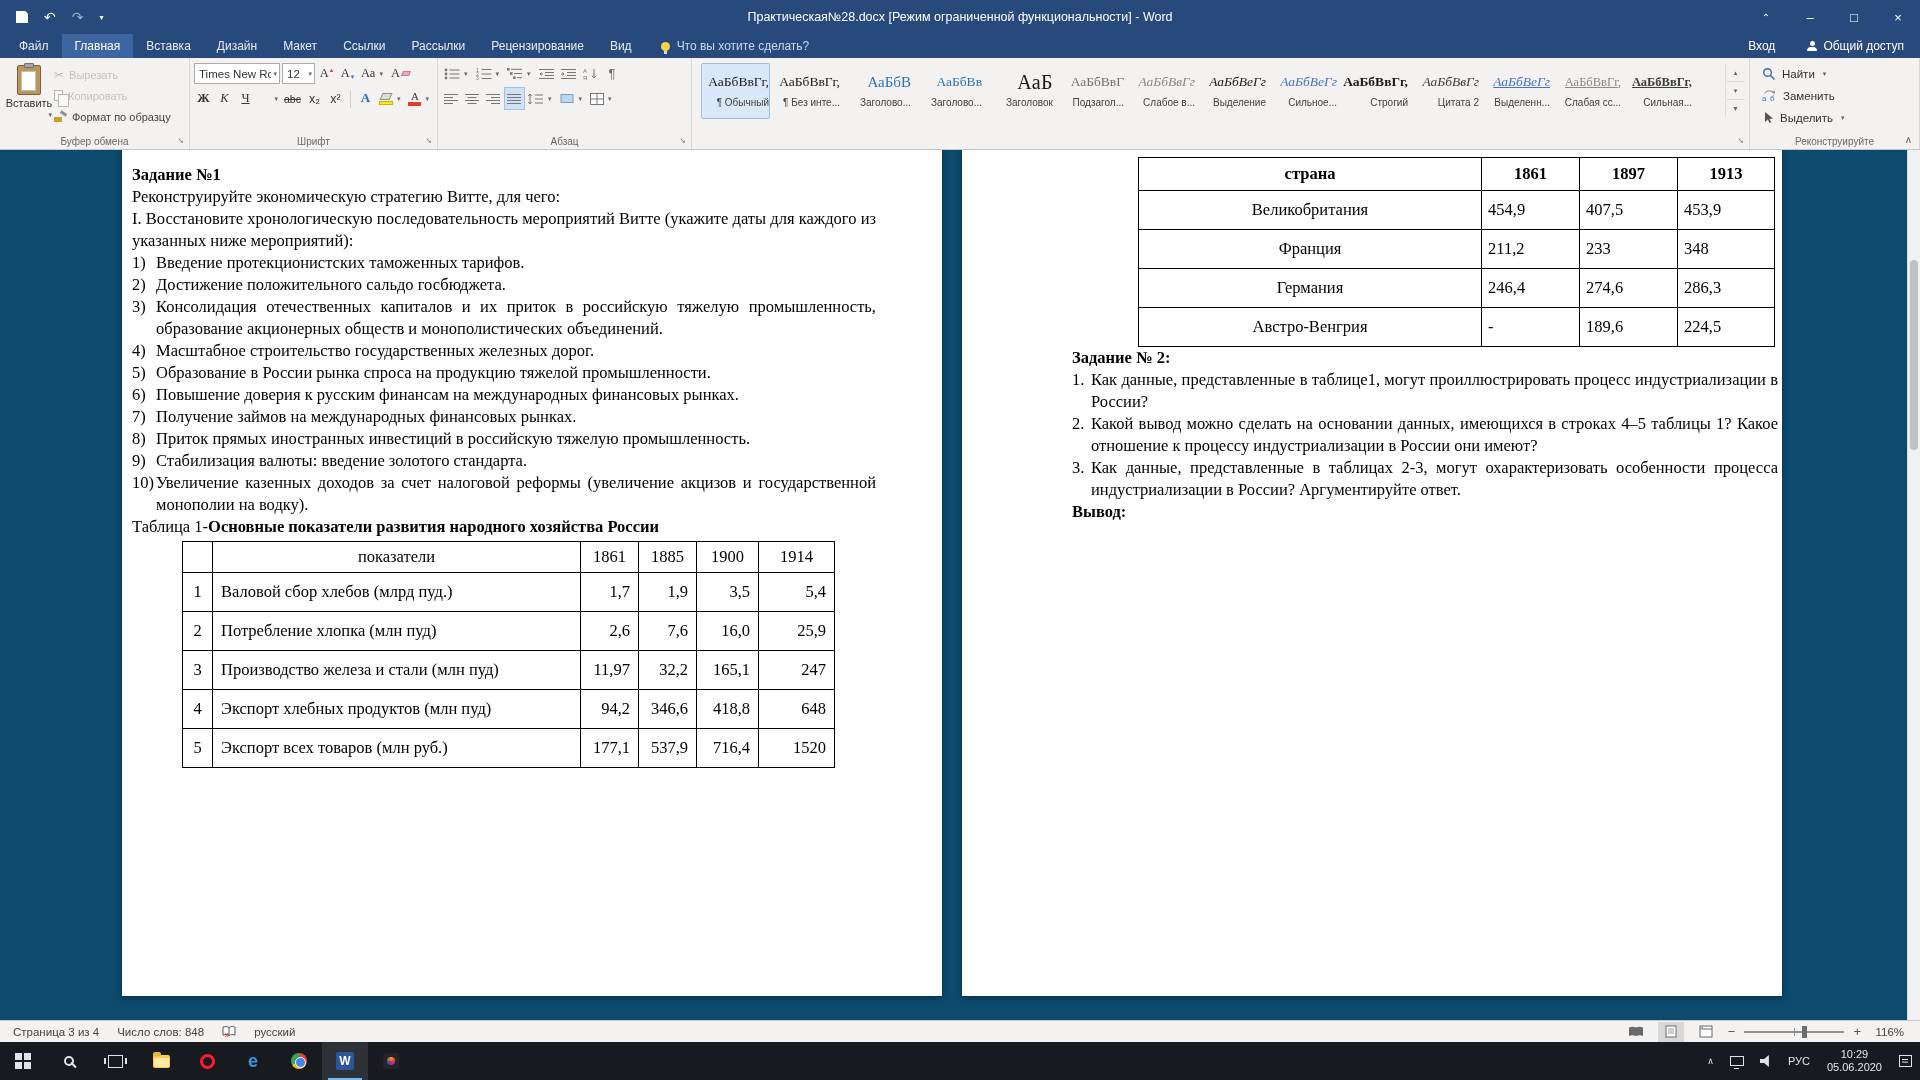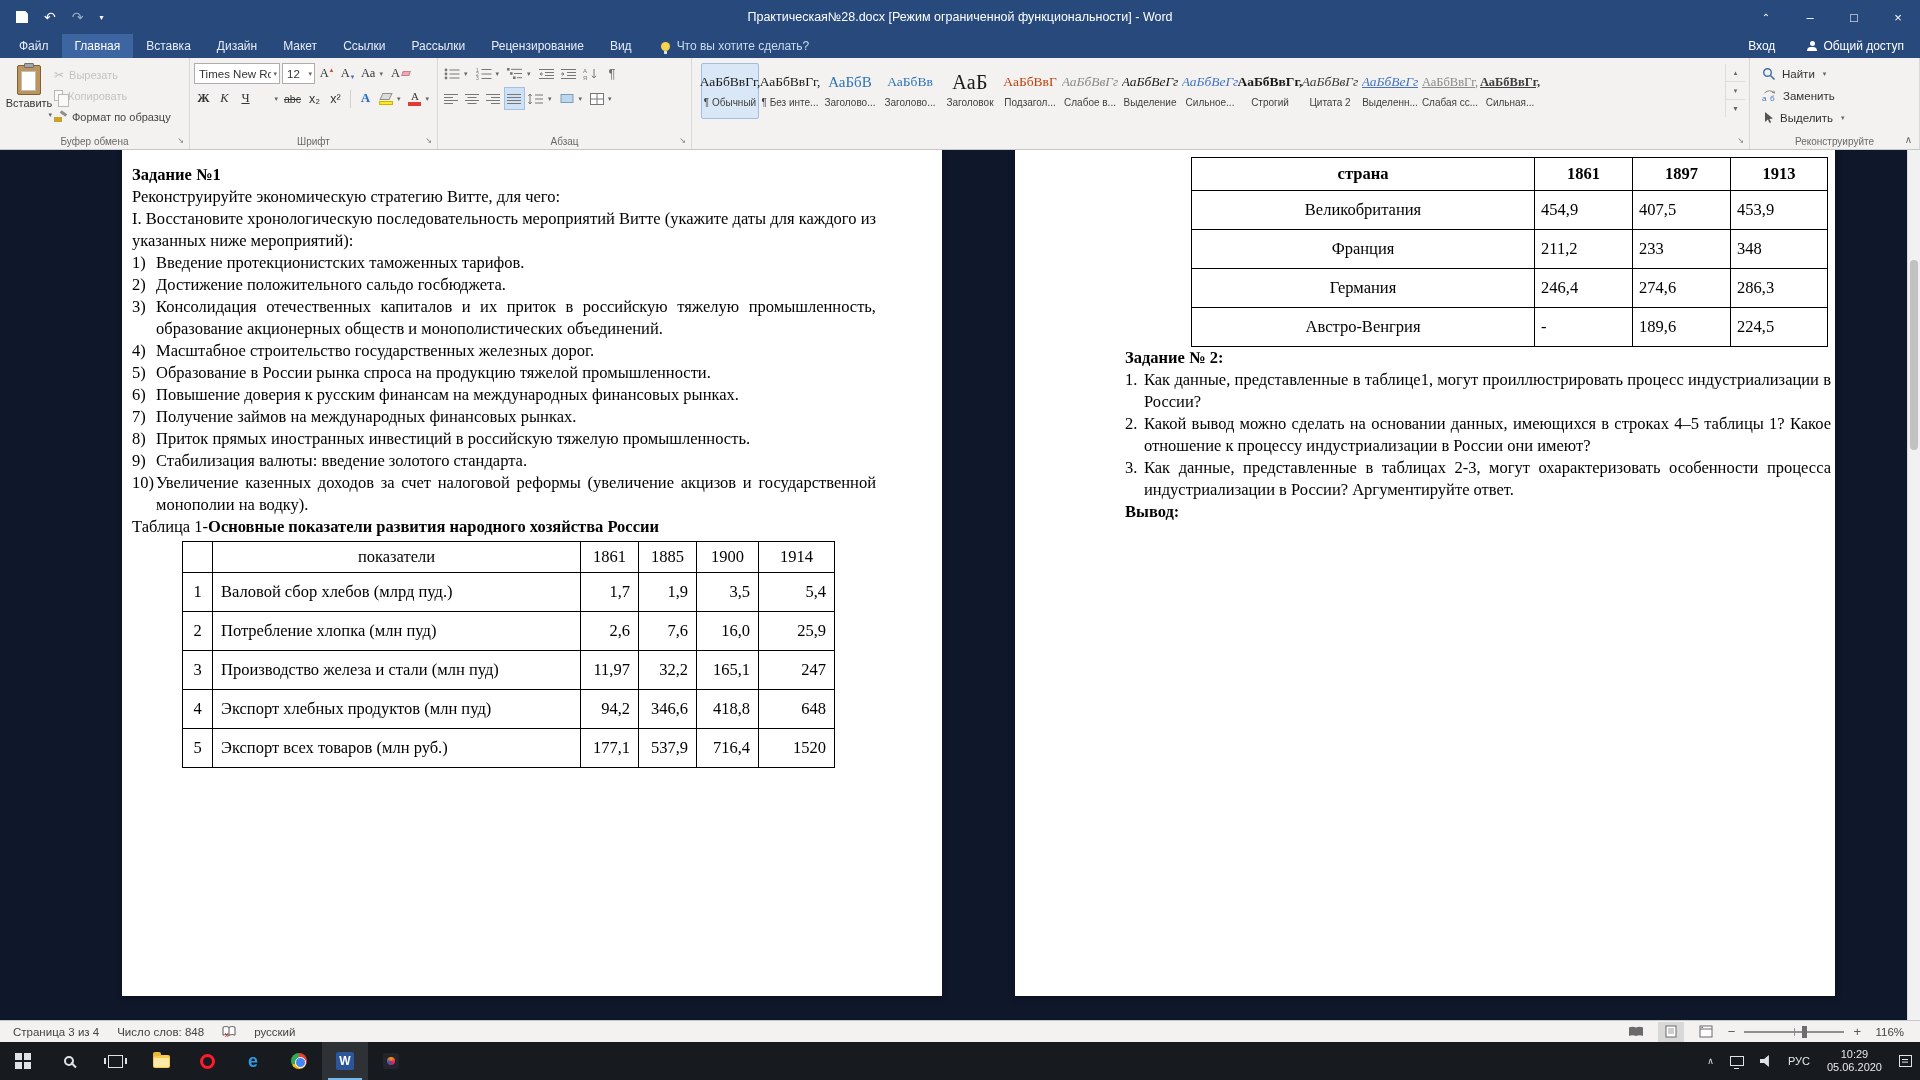--- a/index.html
+++ b/index.html
@@ -79,48 +79,48 @@
 .vdiv{width:1px;height:18px;background:#d0d0d0;margin:0 3px;flex:none}
 .hlico{display:flex;flex-direction:column;align-items:center;gap:1px}
 .hlpen{width:10px;height:7px;background:#dcdcdc;border:1px solid #8f8f8f;transform:skewX(-25deg)}
 .hlbar{width:14px;height:4px;background:#ffe81a;border:1px solid #cbb500}
 .fcico{display:flex;flex-direction:column;align-items:center}
 .fA{font-size:11px;line-height:11px;color:#333;font-family:"Liberation Serif",serif}
 .fcbar{width:13px;height:4px;background:#e03c31}
 .svgi{display:block}
 .pilc{font-size:13px;color:#6f6f6f}
 .stylegallery{display:flex;gap:2px;padding:2px 0 0 5px;overflow:hidden;flex:1}
-.stylecard{width:58px;flex:none;height:56px;display:flex;flex-direction:column;align-items:center;padding-top:3px;border:1px solid transparent;border-radius:2px}
+.stylecard{width:69px;flex:none;height:56px;display:flex;flex-direction:column;align-items:flex-end;padding-top:3px;border:1px solid transparent;border-radius:2px}
 .stylecard.selected{background:#d9e7f6;border-color:#9ebfe2}
 .ssample{height:30px;display:flex;align-items:center;font-family:"Liberation Serif","DejaVu Serif",serif;font-size:13.5px;color:#1a1a1a;white-space:nowrap;overflow:hidden;max-width:67px}
 .sname{font-size:10px;color:#3f3f3f;white-space:nowrap;overflow:hidden;max-width:67px}
 .stylecard.h1 .ssample{color:#2e74b5;font-size:15px}
 .stylecard.h2 .ssample{color:#2e74b5;font-size:13.5px}
 .stylecard.title .ssample{font-size:20px;letter-spacing:.4px}
-.stylecard.subtitle .ssample{color:#c2410c}
+.stylecard.subtitle .ssample{color:#737373}
 .stylecard.subtle .ssample{color:#8a8a8a;font-style:italic}
 .stylecard.emphasis .ssample{font-style:italic}
 .stylecard.intense .ssample{font-style:italic;color:#4472c4}
 .stylecard.strong .ssample{font-weight:bold}
 .stylecard.quote .ssample{font-style:italic;color:#3c3c3c}
 .stylecard.iquote .ssample{font-style:italic;color:#4472c4;text-decoration:underline}
 .stylecard.sref .ssample{color:#8a8a8a;text-decoration:underline;font-size:12.5px}
 .stylecard.iref .ssample{font-weight:bold;color:#3d3d3d;text-decoration:underline;font-size:12.5px}
 .stylearrows{width:20px;display:flex;flex-direction:column;border-left:1px solid #ddd;margin:3px 0 16px 3px}
 .stylearrows span{flex:1;display:flex;align-items:center;justify-content:center;font-size:7px;color:#666;border-bottom:1px solid #ddd}
 .stylearrows span:last-child{border-bottom:none}
 .erow{display:flex;align-items:center;gap:6px;font-size:11.5px;color:#333;height:19px;padding-left:8px;white-space:nowrap}
 .erow .ar{margin-left:0}
 .ribcollapse{position:absolute;right:8px;bottom:4px;color:#666;font-size:10px}
 
 
-.canvas{flex:1;position:relative;overflow:hidden;background:#0f172a}
+.canvas{flex:1;position:relative;overflow:hidden;background:#0c4a6e}
 .page{position:absolute;top:-10px;height:856px;width:820px;background:#fff;box-shadow:0 2px 6px rgba(0,0,0,.38);font-family:"Liberation Serif","DejaVu Serif",serif;font-size:16.5px;line-height:22px;color:#000;overflow:hidden}
 .pageL{left:122px;padding:24px 66px 0 10px}
-.pageR{left:1015px;padding:14px 4px 0 110px}
+.pageR{left:962px;padding:14px 4px 0 110px}
 .page p{margin:0}
 .b{font-weight:bold}
 .ind{margin-left:24px}
 .ind2{margin-left:19px}
 .just{text-align:justify}
 .mt28{margin-top:28px}
 .mt24{margin-top:24px}
 .mt30{margin-top:30px}
 .li{display:flex}
 .li .marker{width:24px;flex:none;white-space:nowrap}

